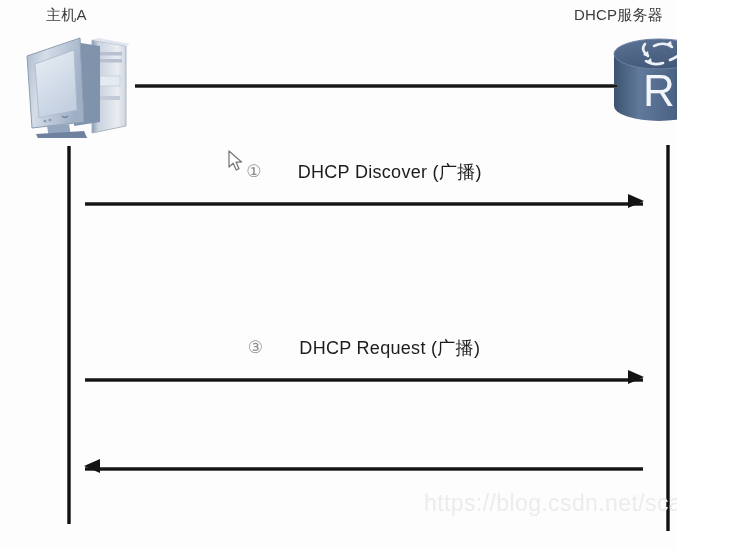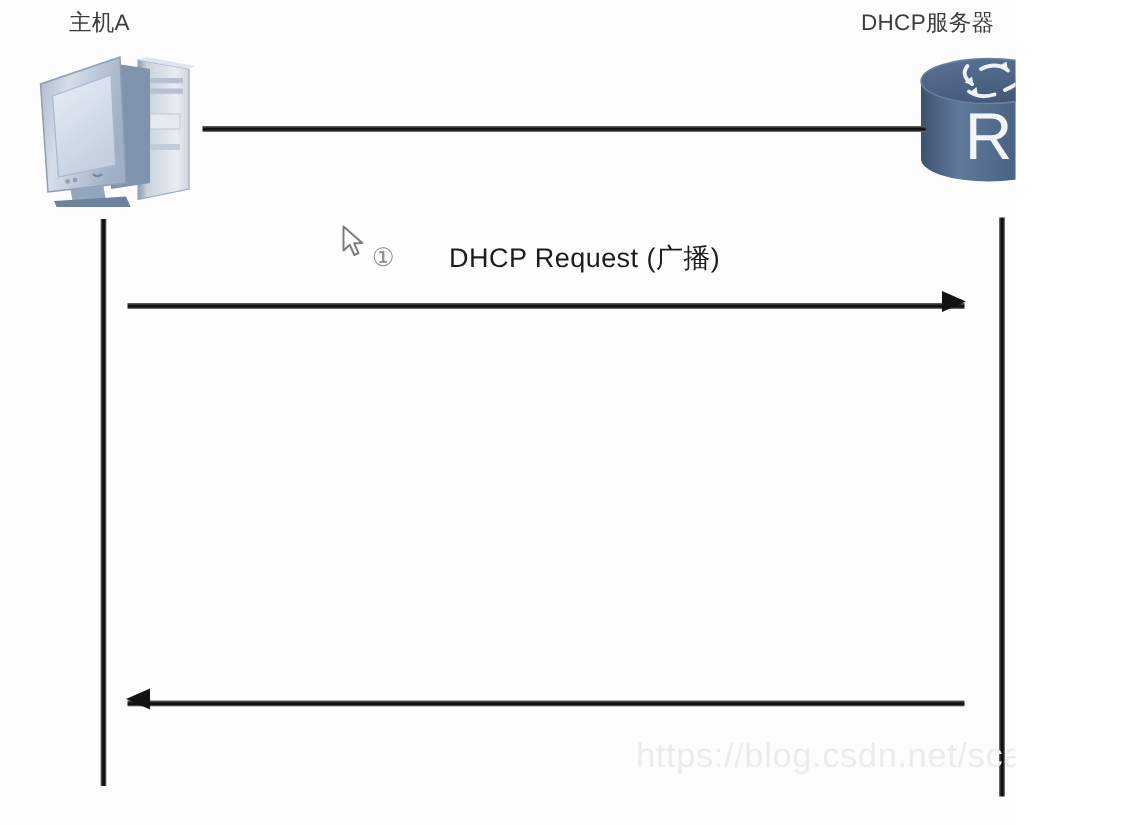--- a/index.html
+++ b/index.html
@@ -232,27 +232,34 @@
     </svg>
   </div>
 
   <div id="link-wire"></div>
 
   <div id="lifeline-host" class="lifeline"></div>
   <div id="lifeline-server" class="lifeline"></div>
 
   <div id="msg-1" class="msg-row">
     <div class="msg-text">
-      <span class="msg-num">①</span><span>DHCP Request (广播)</span>
+      <span class="msg-num">①</span><span>DHCP Discover (广播)</span>
     </div>
     <div class="msg-line"></div>
     <div class="arrow-head right"></div>
   </div>
 
 
+  <div id="msg-3" class="msg-row">
+    <div class="msg-text">
+      <span class="msg-num">③</span><span>DHCP Request (广播)</span>
+    </div>
+    <div class="msg-line"></div>
+    <div class="arrow-head right"></div>
+  </div>
 
   <div id="msg-4" class="msg-row">
     <div class="msg-line"></div>
     <div class="arrow-head left"></div>
   </div>
 
   <div id="mouse-cursor">
     <svg width="18" height="24" viewBox="0 0 18 24">
       <polygon points="1,1 1,17 5.2,13.2 8.2,20 11,18.7 8.1,12.2 13.5,12" fill="#ffffff" stroke="#7a7a7a" stroke-width="1.3" stroke-linejoin="round"></polygon>
     </svg>

